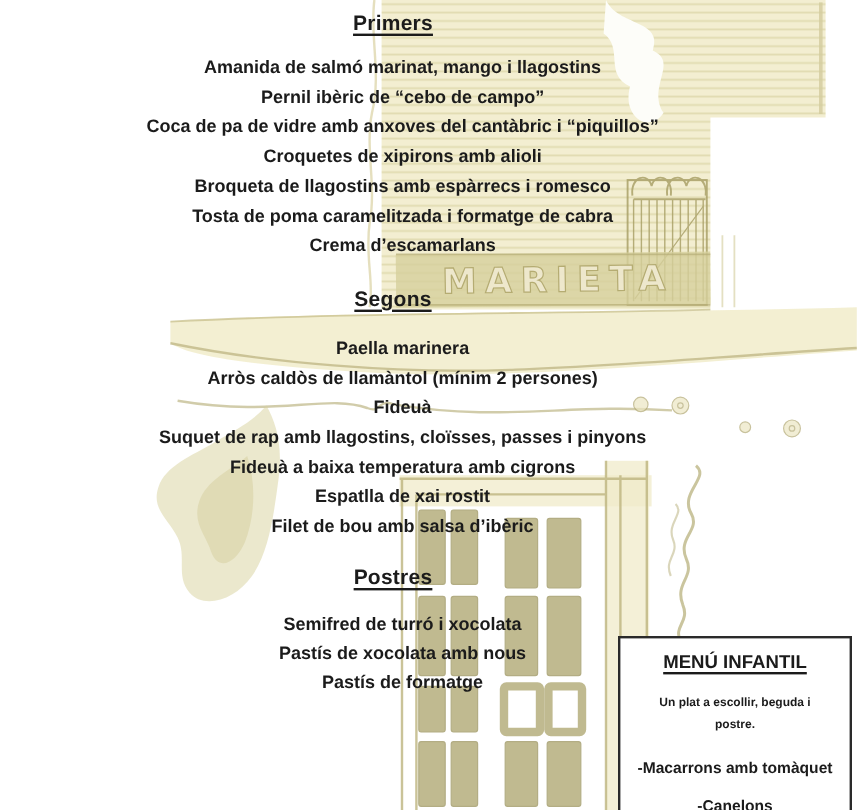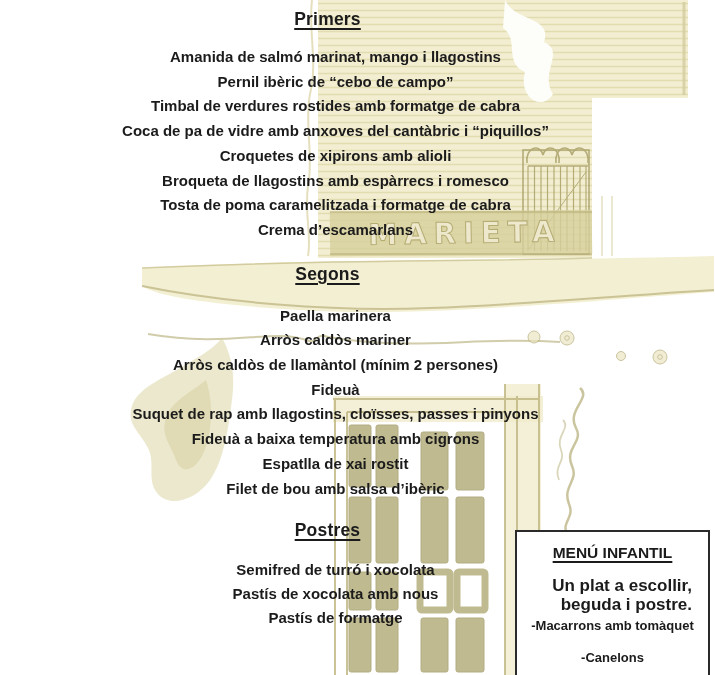--- a/index.html
+++ b/index.html
@@ -62,31 +62,30 @@
   }
   .kids-title {
     font-size: 15.5px;
     font-weight: bold;
     text-decoration: underline;
     text-decoration-thickness: 2px;
     text-underline-offset: 3px;
   }
   .kids-desc {
     margin-top: 14px;
-    font-size: 17px;
+    font-size: 10px;
     font-weight: bold;
     line-height: 19px;
     padding: 0 6px;
-    text-align: right;
   }
   .kids-item {
     font-size: 13px;
     font-weight: bold;
   }
-  .kids-item:nth-child(1) { margin-top: 4px; }
+  .kids-item:nth-child(1) { margin-top: 18px; }
   .kids-item:nth-child(2) { margin-top: 17px; }
 </style>
 </head>
 <body>
 
 <div class="page">
 
   <svg class="sketch" viewBox="0 0 715 675" xmlns="http://www.w3.org/2000/svg" aria-hidden="true">
     <defs>
       <pattern id="hatch" width="10" height="7" patternUnits="userSpaceOnUse">
@@ -173,33 +172,31 @@
       <path d="M563,420 c8,8 -8,16 -2,30 c5,12 -8,16 -2,30" stroke-width="1.8" opacity="0.7"></path>
     </g>
   </svg>
 
   <div class="menu">
       <section class="menu-section sec-0">
         <h2 class="sec-title">Primers</h2>
         <div class="sec-items">
           <div class="menu-item">Amanida de salmó marinat, mango i llagostins</div>
           <div class="menu-item">Pernil ibèric de “cebo de campo”</div>
-          <div class="menu-item">Timbal de verdures rostides amb formatge de cabra</div>
           <div class="menu-item">Coca de pa de vidre amb anxoves del cantàbric i “piquillos”</div>
           <div class="menu-item">Croquetes de xipirons amb alioli</div>
           <div class="menu-item">Broqueta de llagostins amb espàrrecs i romesco</div>
           <div class="menu-item">Tosta de poma caramelitzada i formatge de cabra</div>
           <div class="menu-item">Crema d’escamarlans</div>
         </div>
       </section>
       <section class="menu-section sec-1">
         <h2 class="sec-title">Segons</h2>
         <div class="sec-items">
           <div class="menu-item">Paella marinera</div>
-          <div class="menu-item">Arròs caldòs mariner</div>
           <div class="menu-item">Arròs caldòs de llamàntol  (mínim 2 persones)</div>
           <div class="menu-item">Fideuà</div>
           <div class="menu-item">Suquet de rap amb llagostins, cloïsses, passes i pinyons</div>
           <div class="menu-item">Fideuà a baixa temperatura amb cigrons</div>
           <div class="menu-item">Espatlla de xai rostit</div>
           <div class="menu-item">Filet de bou amb salsa d’ibèric</div>
         </div>
       </section>
       <section class="menu-section sec-2">
         <h2 class="sec-title">Postres</h2>

